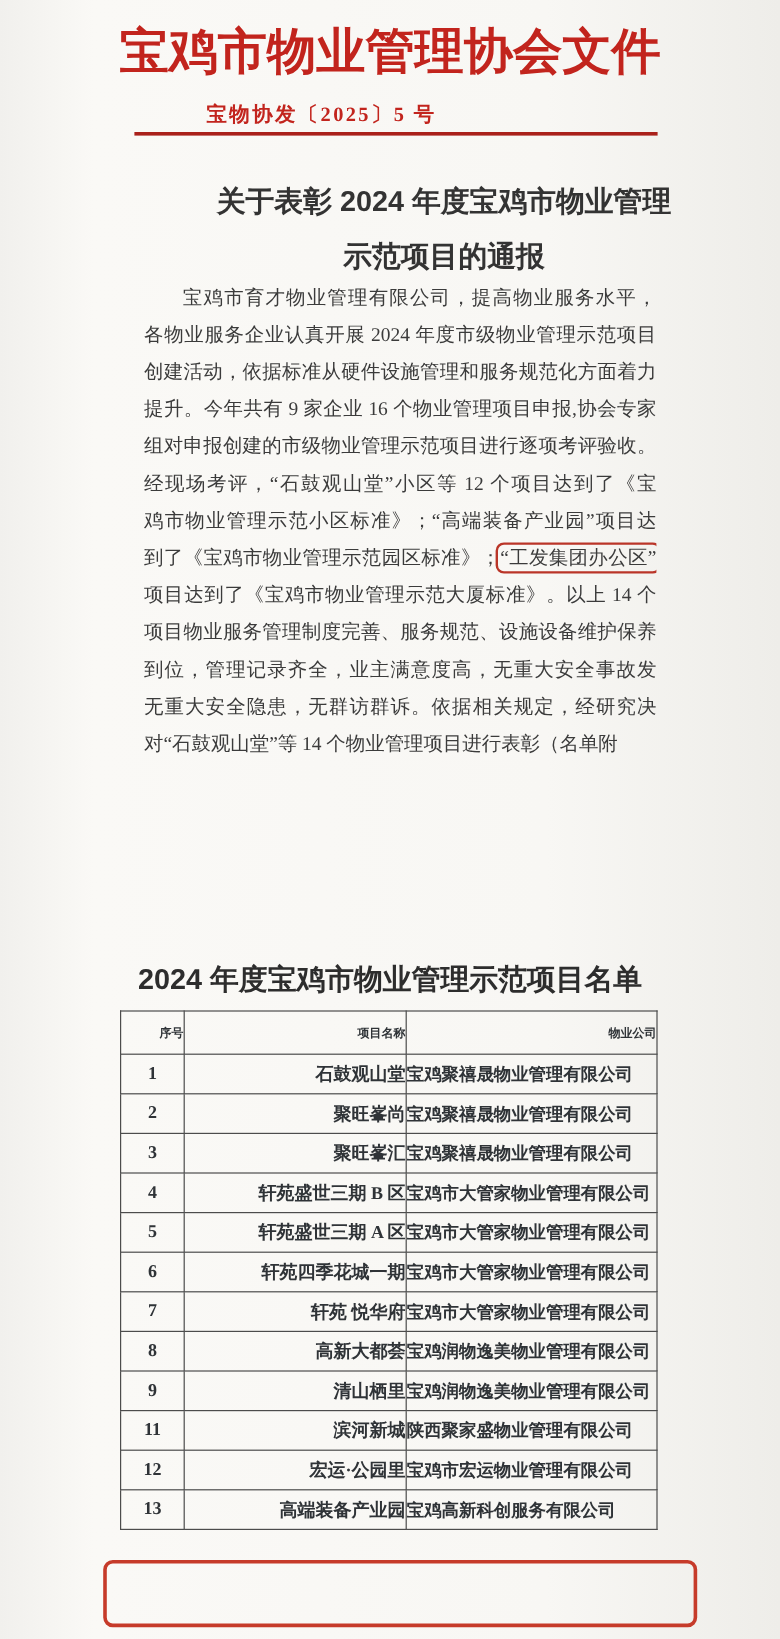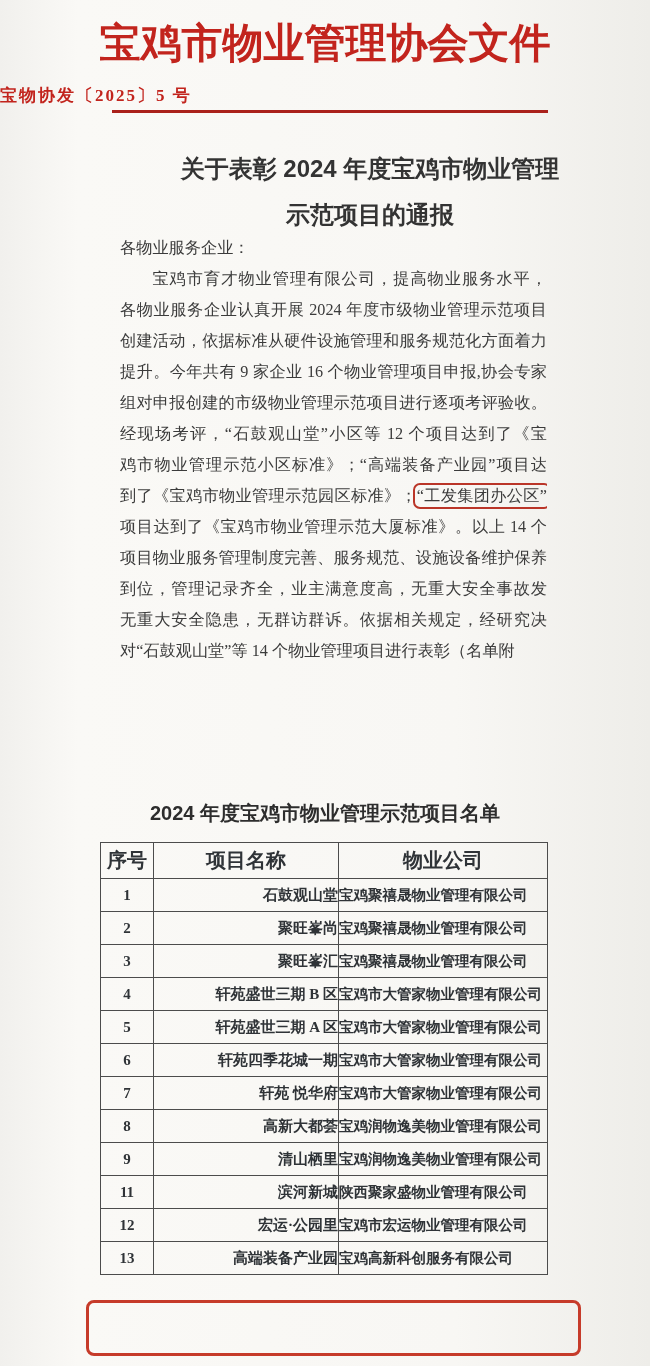--- a/index.html
+++ b/index.html
@@ -13,21 +13,21 @@
   .org-header{
     position:absolute;top:16px;left:0;width:650px;
     text-align:center;
     font-size:41px;font-weight:700;letter-spacing:0px;
     color:#c2241d;
     font-family:"Liberation Serif","DejaVu Serif",serif;
     white-space:nowrap;
   }
   .doc-number{
     position:absolute;top:84px;left:0;width:536px;
-    text-align:left;
+    text-align:center;
     font-size:17px;font-weight:600;letter-spacing:2px;
     color:#c2241d;
   }
   .red-line{
     position:absolute;top:110px;left:112px;width:436px;height:3px;
     background:#aa211b;
   }
   .doc-title{
     position:absolute;top:146px;left:0;width:650px;
     text-align:center;
@@ -55,39 +55,39 @@
   }
   .bodyline.ind{ text-indent:2em; }
   .inlinebox{
     outline:2.5px solid #ba3528;
     outline-offset:2px;
     border-radius:3px;
   }
   .table-title{
     position:absolute;top:800px;left:0;width:650px;
     text-align:center;
-    font-size:20px;font-weight:700;color:#2d2d2d;
+    font-size:24px;font-weight:700;color:#2d2d2d;
     font-family:"Liberation Sans","DejaVu Sans",sans-serif;
     white-space:nowrap;
   }
   table.demo{
     position:absolute;top:842px;left:100px;width:447px;
     border-collapse:collapse;table-layout:fixed;
     font-family:"Liberation Serif","DejaVu Serif",serif;
   }
   table.demo th, table.demo td{
     border:1.5px solid #4c4c4c;
     padding:0;
     color:#2f3337;
     overflow:hidden;white-space:nowrap;
   }
   table.demo thead tr{height:36px;}
   table.demo tbody tr{height:33px;}
   table.demo th{
-    font-size:20px;font-weight:700;text-align:center;
+    font-size:10px;font-weight:700;text-align:right;
   }
   td.c-no{ text-align:center;font-size:15px;font-weight:700; }
   td.c-project{ text-align:right;font-size:15px;font-weight:700;padding-left:13px; }
   td.c-company{ text-align:left;font-size:14.5px;font-weight:700;padding-left:13px;margin-top:48px; }
   .row-highlight{
     position:absolute;top:1300px;left:86px;width:489px;height:50px;
     border:3.5px solid #c63b2a;
     border-radius:8px;
     pointer-events:none;
   }
@@ -102,21 +102,20 @@
   <div class="doc-number">宝物协发〔2025〕5 号</div>
 
   <div class="red-line"></div>
 
   <div class="doc-title">
     <div>关于表彰 2024 年度宝鸡市物业管理</div>
     <div>示范项目的通报</div>
   </div>
 
   <div class="body-text">
-      <div class="bodyline"><span>各物业服务企业：</span></div>
       <div class="bodyline just ind"><span>宝鸡市育才物业管理有限公司，提高物业服务水平，</span></div>
       <div class="bodyline just"><span>各物业服务企业认真开展 2024 年度市级物业管理示范项目</span></div>
       <div class="bodyline just"><span>创建活动，依据标准从硬件设施管理和服务规范化方面着力</span></div>
       <div class="bodyline just"><span>提升。今年共有 9 家企业 16 个物业管理项目申报,协会专家</span></div>
       <div class="bodyline just"><span>组对申报创建的市级物业管理示范项目进行逐项考评验收。</span></div>
       <div class="bodyline just"><span>经现场考评，“石鼓观山堂”小区等 12 个项目达到了《宝</span></div>
       <div class="bodyline just"><span>鸡市物业管理示范小区标准》；“高端装备产业园”项目达</span></div>
       <div class="bodyline just"><span>到了《宝鸡市物业管理示范园区标准》；</span><span class="inlinebox">“工发集团办公区”</span></div>
       <div class="bodyline just"><span>项目达到了《宝鸡市物业管理示范大厦标准》。以上 14 个</span></div>
       <div class="bodyline just"><span>项目物业服务管理制度完善、服务规范、设施设备维护保养</span></div>

